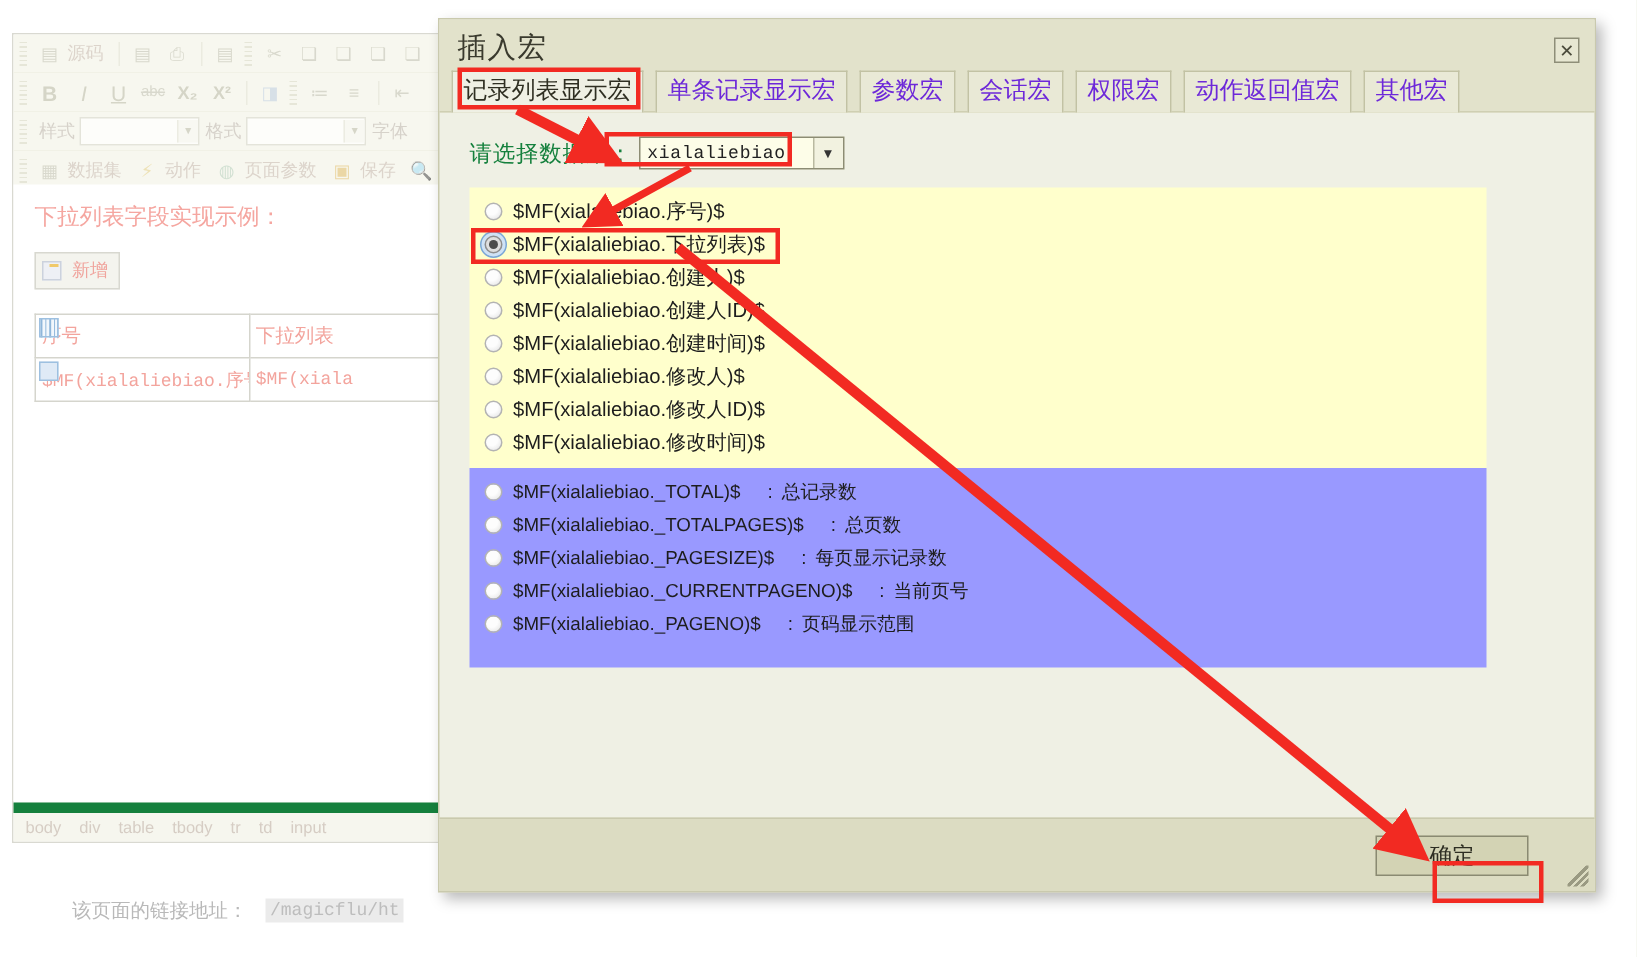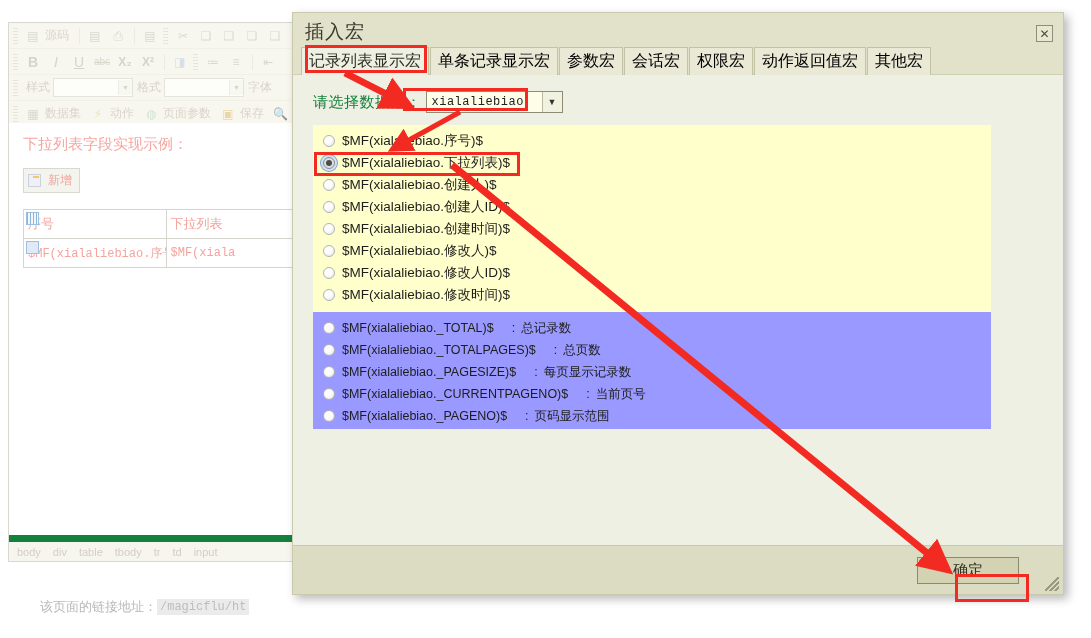--- a/index.html
+++ b/index.html
@@ -65,21 +65,21 @@
   .cellmark.grid{background:
      repeating-linear-gradient(to right,#8fb6da 0 1px,#f2f7fc 1px 3px),
      #eef4fb;}
   .elpath{
     position:absolute;left:0;right:0;bottom:0;height:26px;
     background:#f6f6ee;border-top:7px solid #15803d;
     display:flex;align-items:center;gap:12px;padding-left:8px;
     font-size:11px;color:#d6cdc4;box-sizing:border-box;
   }
   .pagelink{
-    position:absolute;left:40px;top:598px;display:flex;align-items:center;
+    position:absolute;left:48px;top:598px;display:flex;align-items:center;gap:12px;
     font-size:13px;color:#b9b9b9;
   }
   .pagelink .url{
     background:#ebebeb;color:#bdbdbd;
     font-family:"Liberation Mono","DejaVu Sans Mono",monospace;font-size:12px;padding:1px 3px;
   }
   .ghost-top{
     position:absolute;left:440px;top:0;width:260px;height:9px;overflow:hidden;
     color:#cfcfc0;font-size:13px;line-height:9px;opacity:.55;white-space:nowrap;
   }
@@ -97,25 +97,25 @@
     position:absolute;left:12px;top:6px;font-size:19px;color:#3a3a2e;
     letter-spacing:1px;
   }
   .dlg-close{
     position:absolute;right:10px;top:12px;width:15px;height:15px;
     border:1px solid #8e8e78;background:#e7e7d2;
     display:flex;align-items:center;justify-content:center;
     font-size:12px;line-height:1;color:#4c4c3c;cursor:pointer;
   }
   .tabstrip{
-    position:absolute;left:8px;bottom:-1px;display:flex;align-items:flex-end;gap:1px;
+    position:absolute;left:8px;bottom:-1px;display:flex;align-items:flex-end;gap:8px;
   }
   .tab{
     border:1px solid #c2c2a4;border-bottom:none;background:#e9e9d6;
-    padding:3px 7px 4px;font-size:16px;color:#000000;cursor:pointer;
+    padding:3px 7px 4px;font-size:16px;color:#6d28d9;cursor:pointer;
     line-height:1.25;white-space:nowrap;
   }
   .tab.active{background:#eff0e4;color:#2f2f22;position:relative;}
   .dlg-body{position:absolute;left:0;right:0;top:62px;bottom:48px;padding:14px 0 0 0;}
   .ds-row{display:flex;align-items:center;padding-left:20px;height:26px;}
   .ds-label{font-size:15px;color:#15803d;letter-spacing:.5px;font-family:Liberation Serif, serif;}
   .ds-select{
     margin-left:4px;display:flex;align-items:stretch;height:20px;
     border:1px solid #8c8c74;background:#fdfde8;
   }
@@ -127,21 +127,21 @@
   .ds-select .arrow{
     width:19px;border-left:1px solid #b9b9a0;background:#f2f2e0;
     display:flex;align-items:center;justify-content:center;font-size:9px;color:#333;
   }
   .field-list{
     margin:10px 0 0 20px;width:678px;background:#ffffcc;
     padding:5px 0 6px 0;box-sizing:border-box;
   }
   .sys-list{
     margin:0 0 0 20px;width:678px;background:#9999ff;
-    padding:5px 0 2px 0;box-sizing:border-box;
+    padding:5px 0 18px 0;box-sizing:border-box;
   }
   .opt{display:flex;align-items:center;height:22px;padding-left:10px;cursor:pointer;}
   .radio{
     width:12px;height:12px;border-radius:50%;flex:none;margin-right:7px;
     background:radial-gradient(circle at 38% 33%,#fdfdfd 0 42%,#e0e0e0 100%);
     border:1px solid #b3b3b3;box-sizing:border-box;
   }
   .opt.checked .radio{
     background:#dfdfdf;border:1px solid #8d8d8d;position:relative;
     box-shadow:0 0 0 2px #cfe2f5,0 0 0 3px #7aa7d6;

